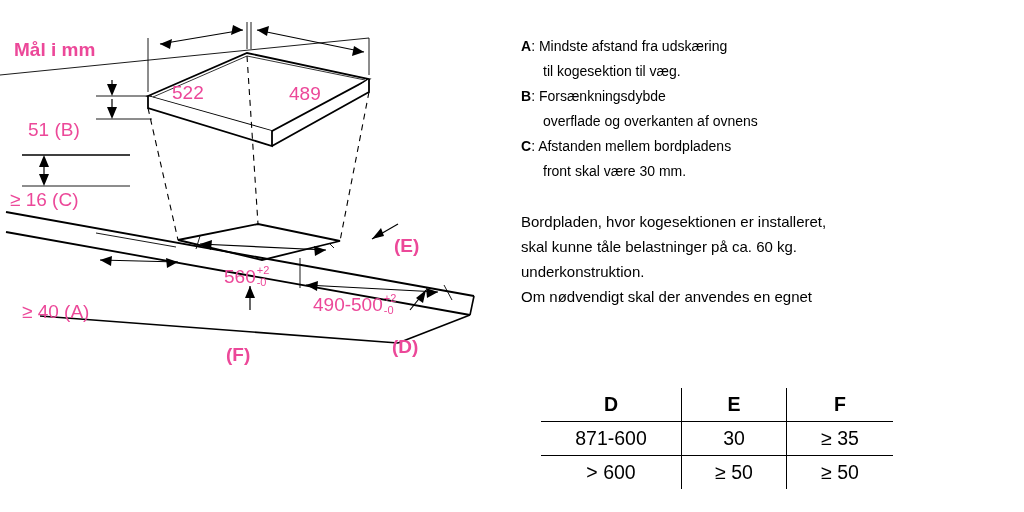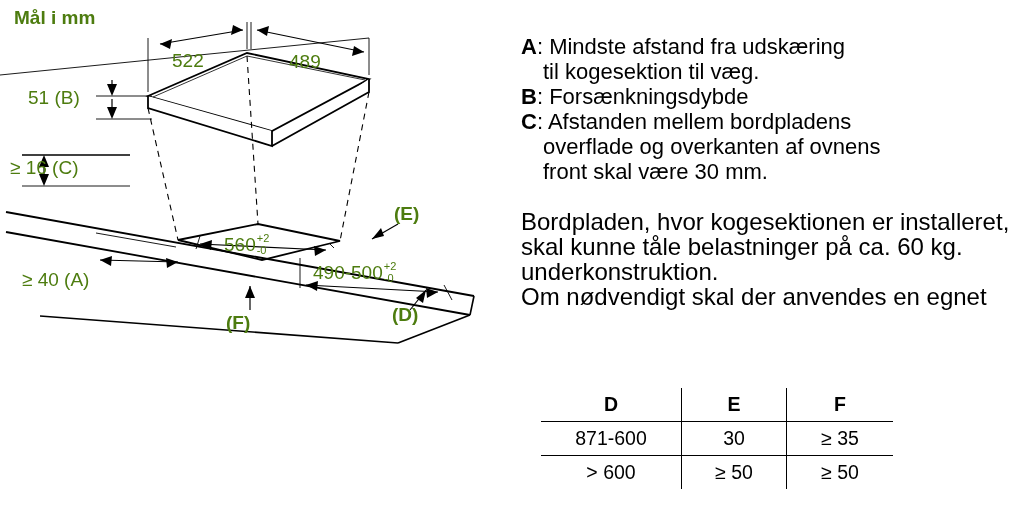--- a/index.html
+++ b/index.html
@@ -25,21 +25,22 @@
     left: 0;
     top: 0;
     width: 520px;
     height: 512px;
   }
   .lbl {
     position: absolute;
     font-size: 19px;
     line-height: 1.1;
     white-space: nowrap;
-    color: #4d7c0f;
+    color: #ec4899;
+    margin-top: 32px;
   }
   .title-lbl {
     font-size: 19px;
     font-weight: bold;
   }
   .sup-group {
     display: inline-block;
     vertical-align: middle;
     font-size: 11px;
     line-height: 1.05;
@@ -51,28 +52,28 @@
   .sup-group span { display: block; }
 
   
   #right-col {
     position: absolute;
     left: 521px;
     top: 34px;
     width: 500px;
   }
   .legend-row {
-    font-size: 22px;
+    font-size: 14px;
     line-height: 25px;
     margin-bottom: 0px;
   }
   .legend-row .key { font-weight: bold; }
   .legend-cont { padding-left: 22px; }
   .para {
-    font-size: 24px;
+    font-size: 15px;
     line-height: 25px;
     margin-top: 25px;
   }
 
   
   #spec-table {
     position: absolute;
     left: 541px;
     top: 388px;
     border-collapse: collapse;
@@ -199,25 +200,25 @@
       <span class="key">A</span><span>: </span><span>Mindste afstand fra udskæring</span>
     </div>
     <div class="legend-row legend-cont">
       <span>til kogesektion til væg.</span>
     </div>
 
     <div class="legend-row">
       <span class="key">B</span><span>: </span><span>Forsænkningsdybde</span>
     </div>
 
+    <div class="legend-row legend-cont">
+      <span>overflade og overkanten af ovnens</span>
+    </div>
     <div class="legend-row">
       <span class="key">C</span><span>: </span><span>Afstanden mellem bordpladens</span>
-    </div>
-    <div class="legend-row legend-cont">
-      <span>overflade og overkanten af ovnens</span>
     </div>
     <div class="legend-row legend-cont">
       <span>front skal være 30 mm.</span>
     </div>
 
     <div class="para">
       <div>Bordpladen, hvor kogesektionen er installeret,</div>
       <div>skal kunne tåle belastninger på ca. 60 kg.</div>
       <div>underkonstruktion.</div>
       <div>Om nødvendigt skal der anvendes en egnet</div>

